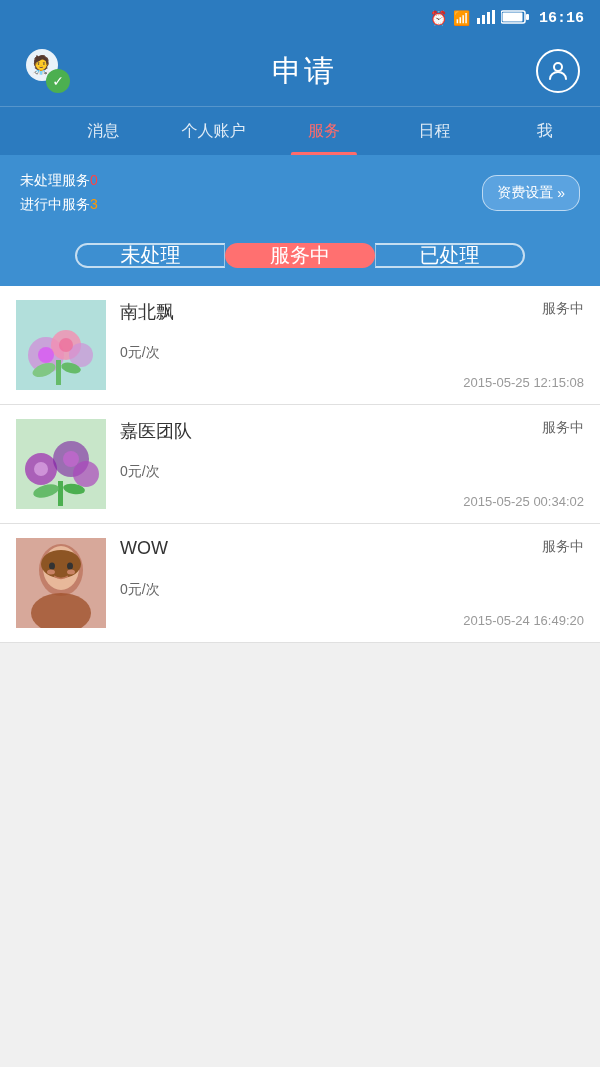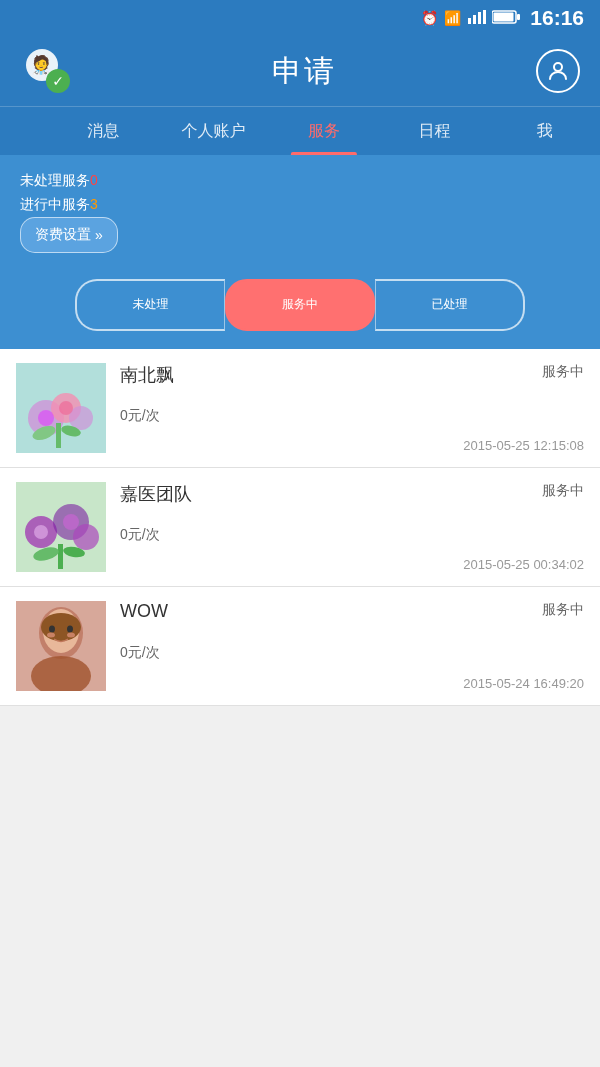--- a/index.html
+++ b/index.html
@@ -18,21 +18,22 @@
       height: 36px;
       display: flex;
       align-items: center;
       justify-content: flex-end;
       padding: 0 16px;
       color: white;
       font-size: 14px;
     }
     .status-bar .time {
       font-weight: bold;
-      font-size: 21px;
+      font-size: 15px;
+      font-family: Liberation Mono, monospace;
     }
     .status-icons {
       display: flex;
       align-items: center;
       gap: 6px;
       margin-right: 10px;
     }
 
     
     .header {
@@ -98,23 +99,22 @@
       height: 3px;
       background: #ff6b6b;
       border-radius: 2px 2px 0 0;
     }
 
     
     .service-summary {
       background: #3d8fd1;
       padding: 14px 20px;
       display: flex;
-      align-items: flex-start;
+      align-items: center;
       justify-content: space-between;
-      flex-direction: column;
     }
     .summary-text {
       color: white;
       font-size: 14px;
       line-height: 1.7;
     }
     .summary-count-zero {
       color: #ff4444;
     }
     .summary-count-three {
@@ -137,25 +137,25 @@
     .filter-tabs {
       background: #3d8fd1;
       padding: 12px 30px 18px;
       display: flex;
       gap: 0;
       justify-content: center;
     }
     .filter-tab {
       flex: 1;
       max-width: 150px;
-      height: 52px;
-      display: flex;
-      align-items: center;
-      justify-content: center;
-      font-size: 12px;
+      height: 25px;
+      display: flex;
+      align-items: center;
+      justify-content: center;
+      font-size: 20px;
       cursor: pointer;
       border: 2px solid rgba(255,255,255,0.7);
     }
     .filter-tab:first-child {
       border-radius: 22px 0 0 22px;
       border-right: 1px solid rgba(255,255,255,0.5);
     }
     .filter-tab:last-child {
       border-radius: 0 22px 22px 0;
       border-left: 1px solid rgba(255,255,255,0.5);

